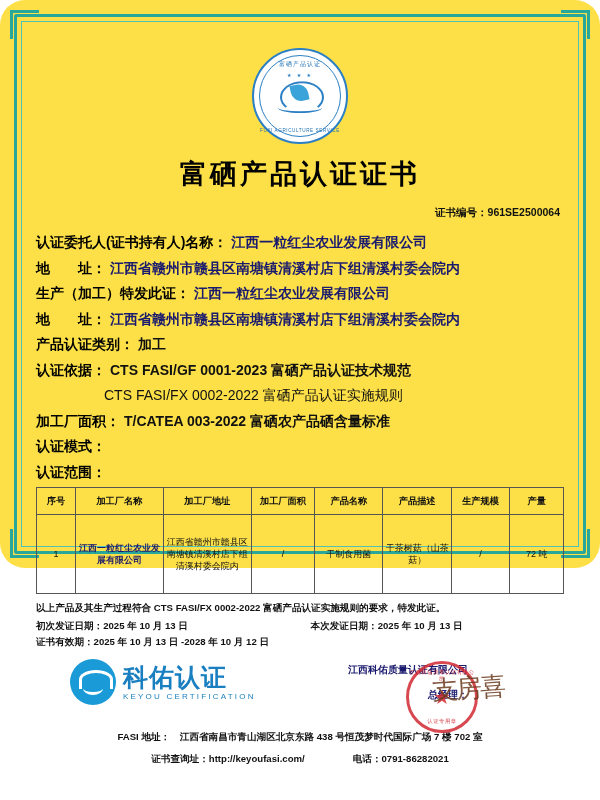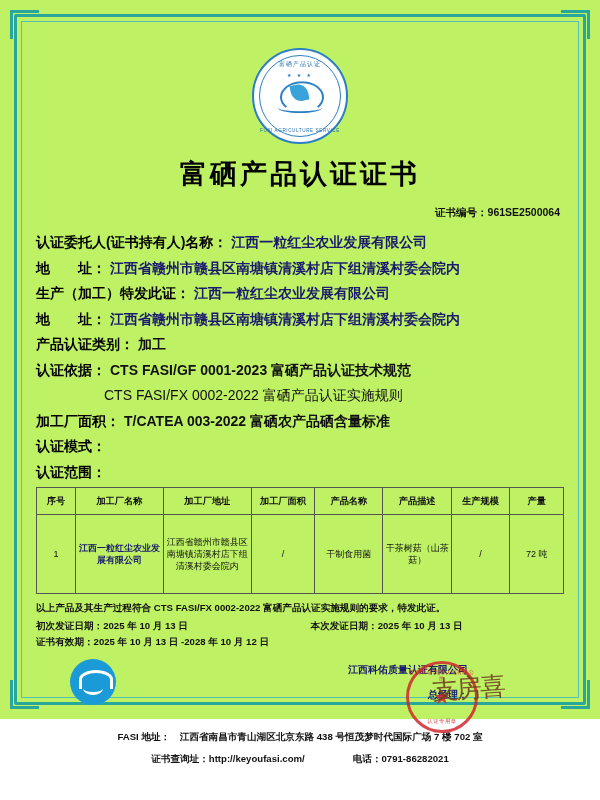--- a/index.html
+++ b/index.html
@@ -10,23 +10,24 @@
   body {
     width: 600px;
     height: 800px;
     font-family: "Liberation Sans", sans-serif;
     color: #111;
     overflow: hidden;
   }
   .page {
     position: relative;
     width: 600px;
-    height: 719px;
-    background: #bef264;
+    height: 568px;
+    background: #fde047;
     box-sizing: border-box;
+    border-radius: 25px;
   }
   
   .border-outer {
     position: absolute;
     left: 14px; top: 14px; right: 14px; bottom: 14px;
     border: 3px solid #2aa79b;
     border-radius: 2px;
   }
   .border-inner {
     position: absolute;
@@ -449,20 +450,24 @@
       <span>证书有效期：</span><span>2025 年 10 月 13 日 -2028 年 10 月 12 日</span>
     </div>
 
 
     <div class="footer-block">
       <div class="keyou">
         <div class="mark">
           <div class="m1"></div>
           <div class="m2"></div>
         </div>
+        <div class="txt">
+          <div class="cn">科佑认证</div>
+          <div class="en">KEYOU  CERTIFICATION</div>
+        </div>
       </div>
 
       <div class="company">
         <div>江西科佑质量认证有限公司</div>
         <div class="line2">总经理：</div>
       </div>
 
       <div class="seal">
         <div class="ring-text">江西科佑质量认证有限公司</div>
         <div class="star">★</div>

